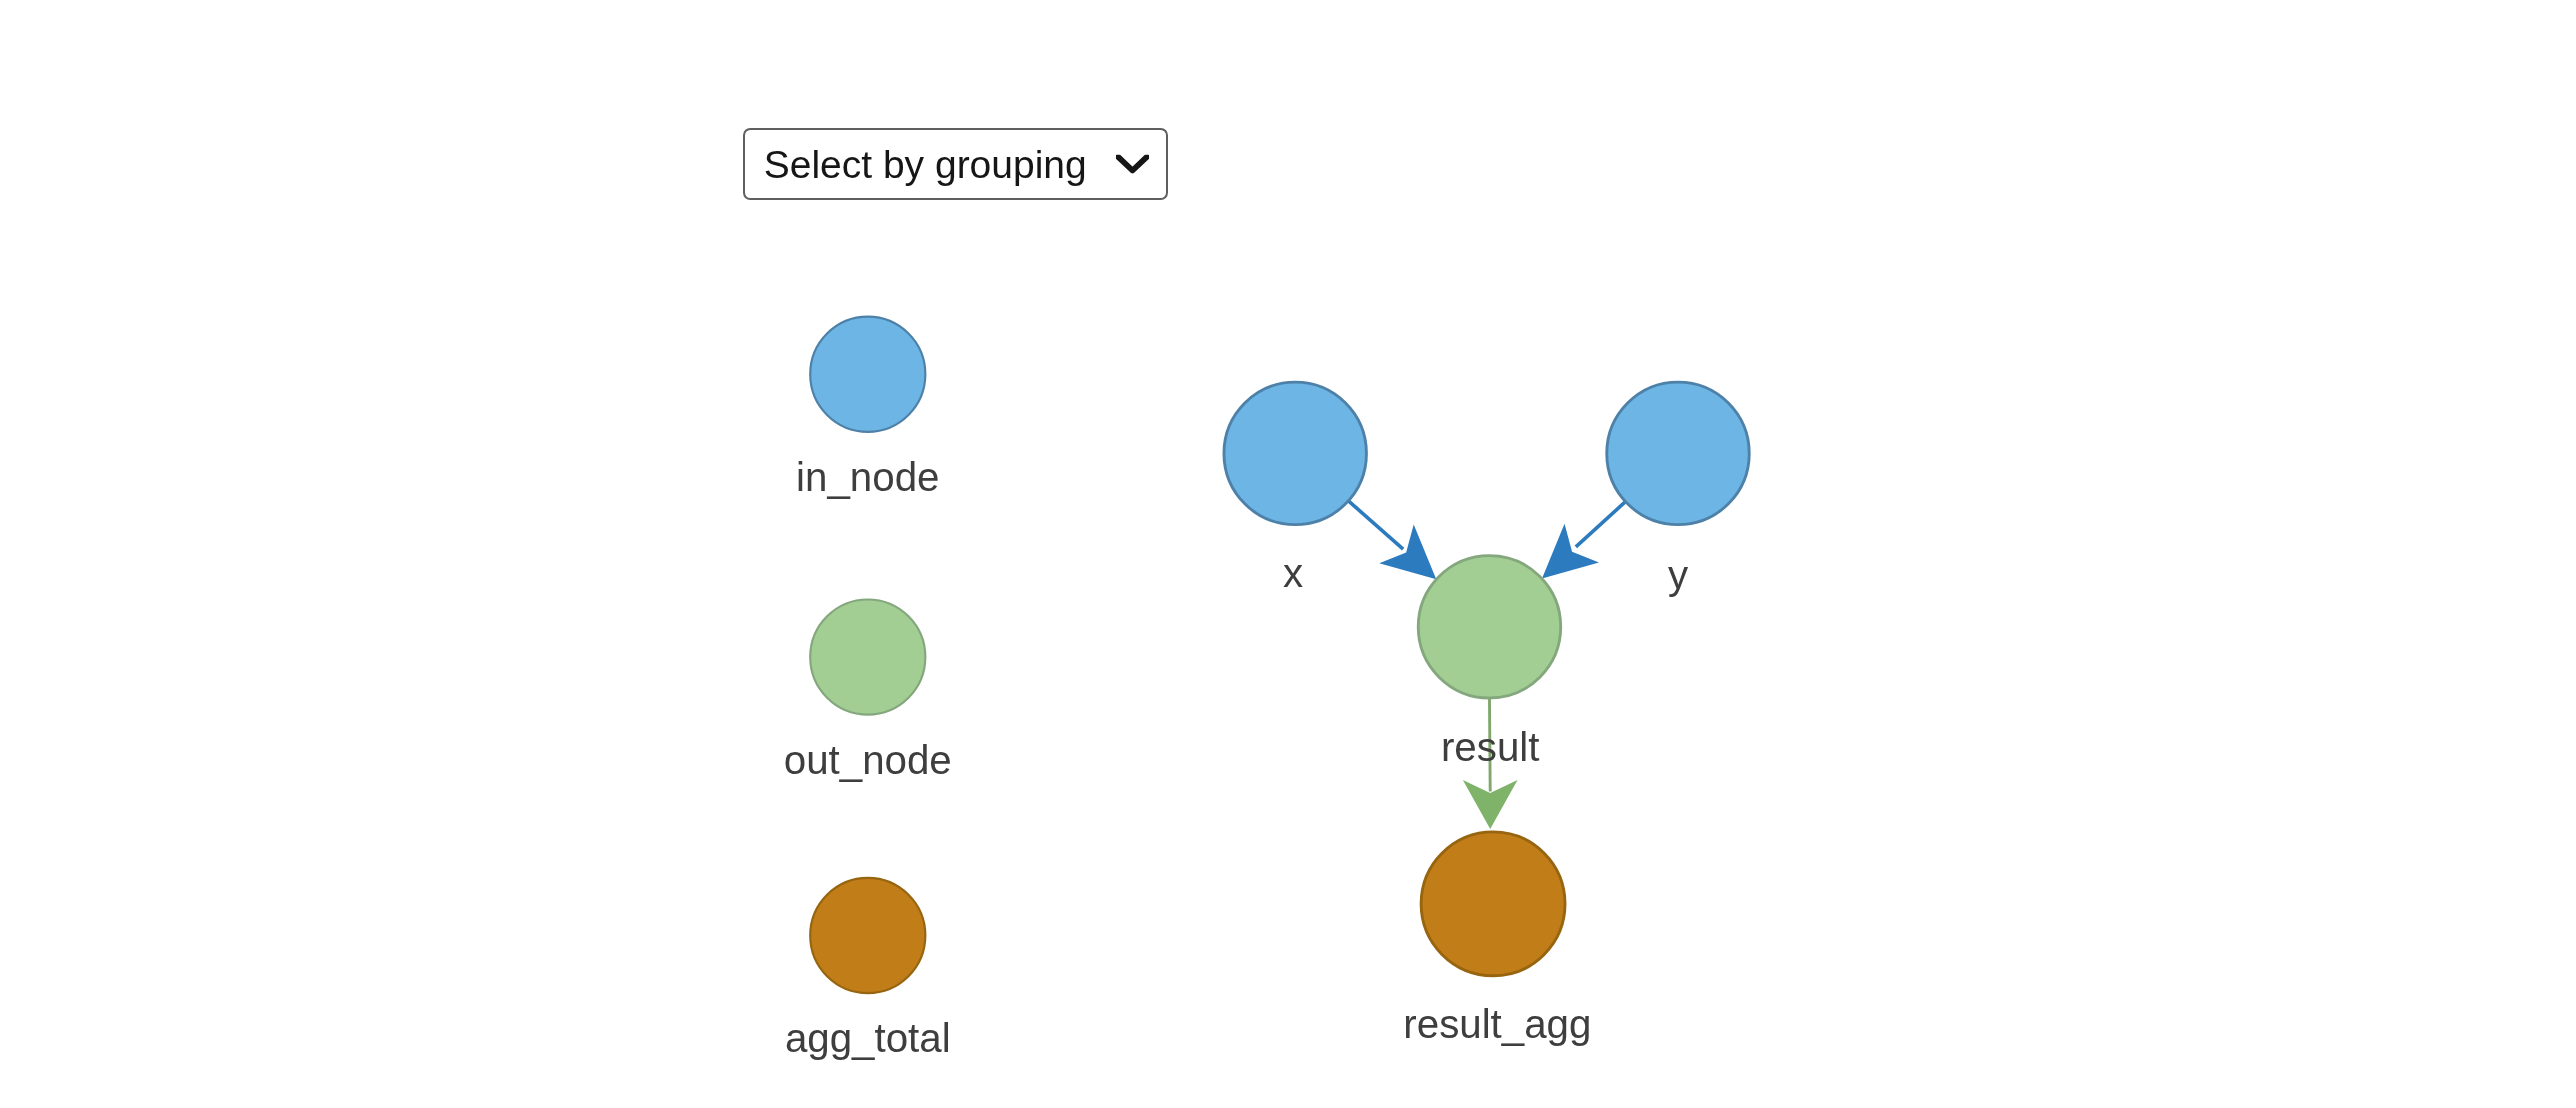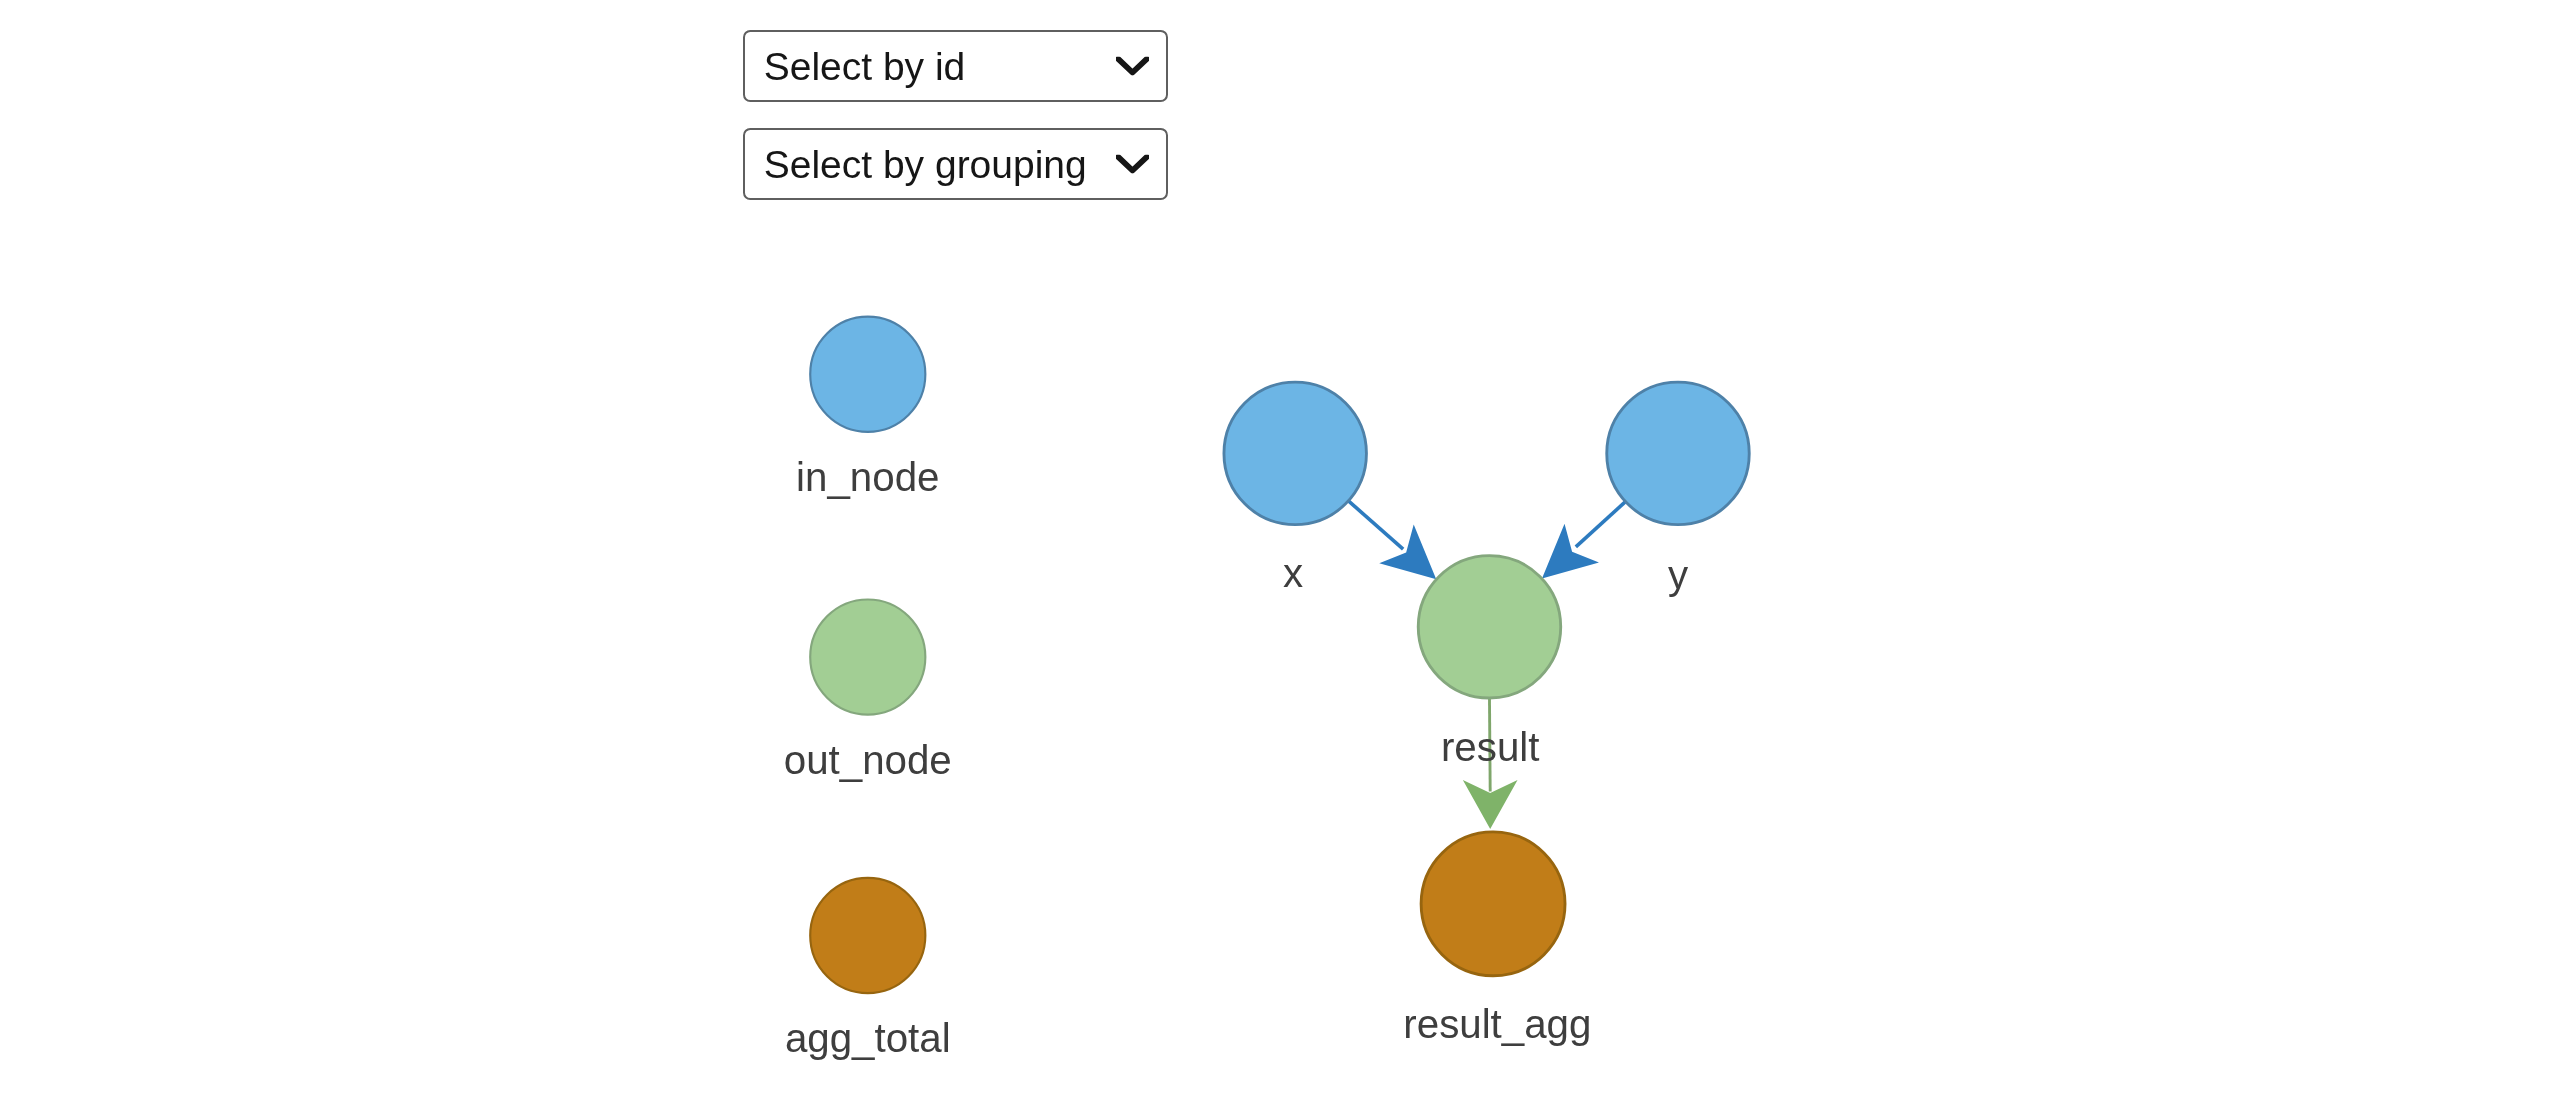--- a/index.html
+++ b/index.html
@@ -57,30 +57,20 @@
   text.node-label {
     font-family: "Liberation Sans", sans-serif;
     font-size: 56px;
   }
 </style>
 </head>
 <body>
 
 <div class="stage">
 
-  <div class="select-wrap first">
-    <select class="ui-select">
-      <option>Select by id</option>
-    </select>
-    <span class="chev">
-      <svg width="33" height="18.7" viewBox="0 0 46 26">
-        <polyline points="3,3 23,22 43,3" fill="none" stroke-width="8" stroke-linecap="round" stroke-linejoin="round" stroke="#161616"></polyline>
-      </svg>
-    </span>
-  </div>
 
   <div class="select-wrap second">
     <select class="ui-select">
       <option>Select by grouping</option>
     </select>
     <span class="chev">
       <svg width="33" height="18.7" viewBox="0 0 46 26">
         <polyline points="3,3 23,22 43,3" fill="none" stroke-width="8" stroke-linecap="round" stroke-linejoin="round" stroke="#161616"></polyline>
       </svg>
     </span>

